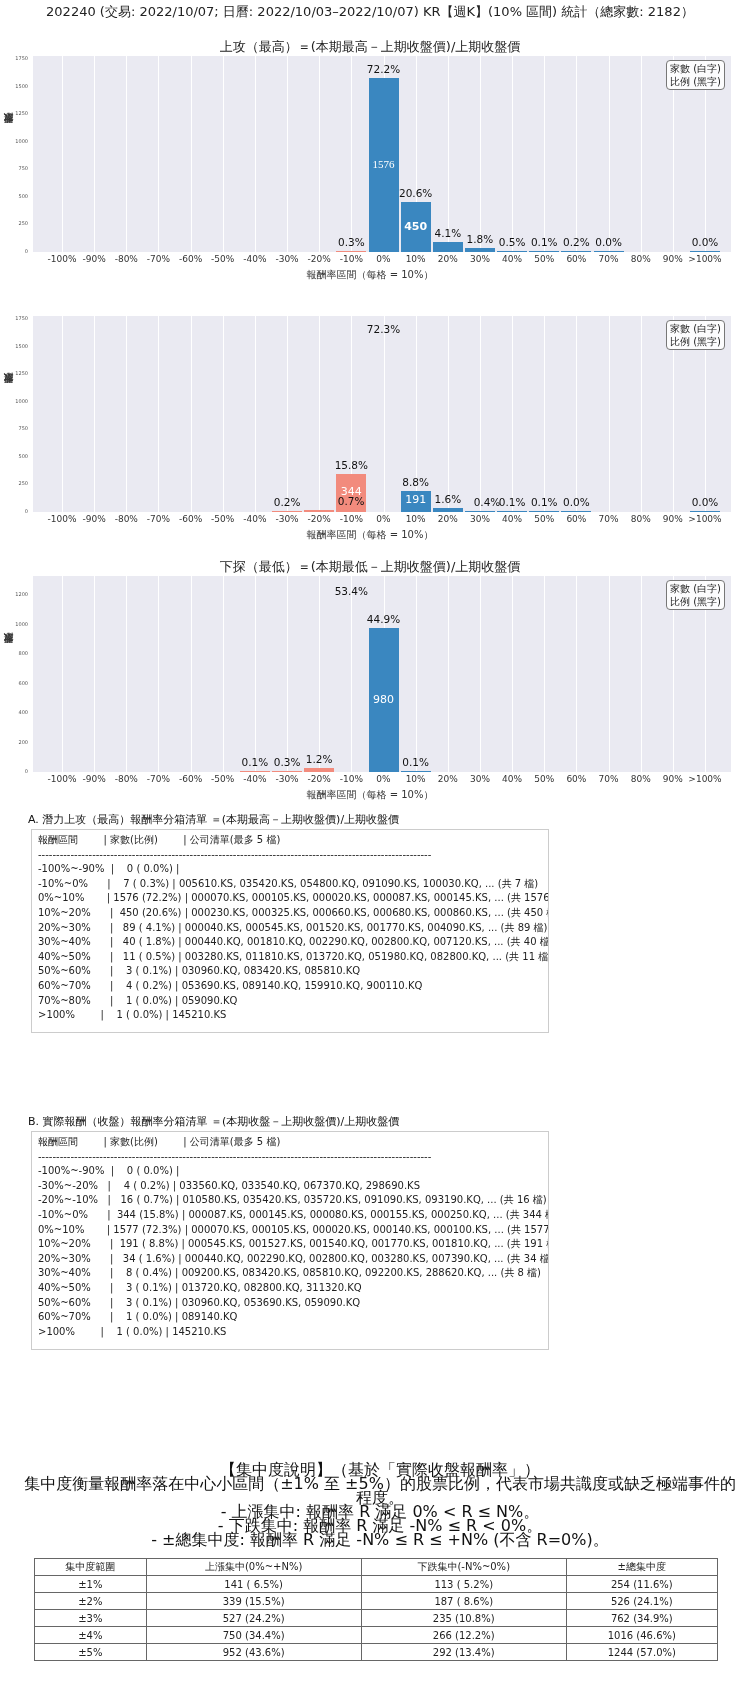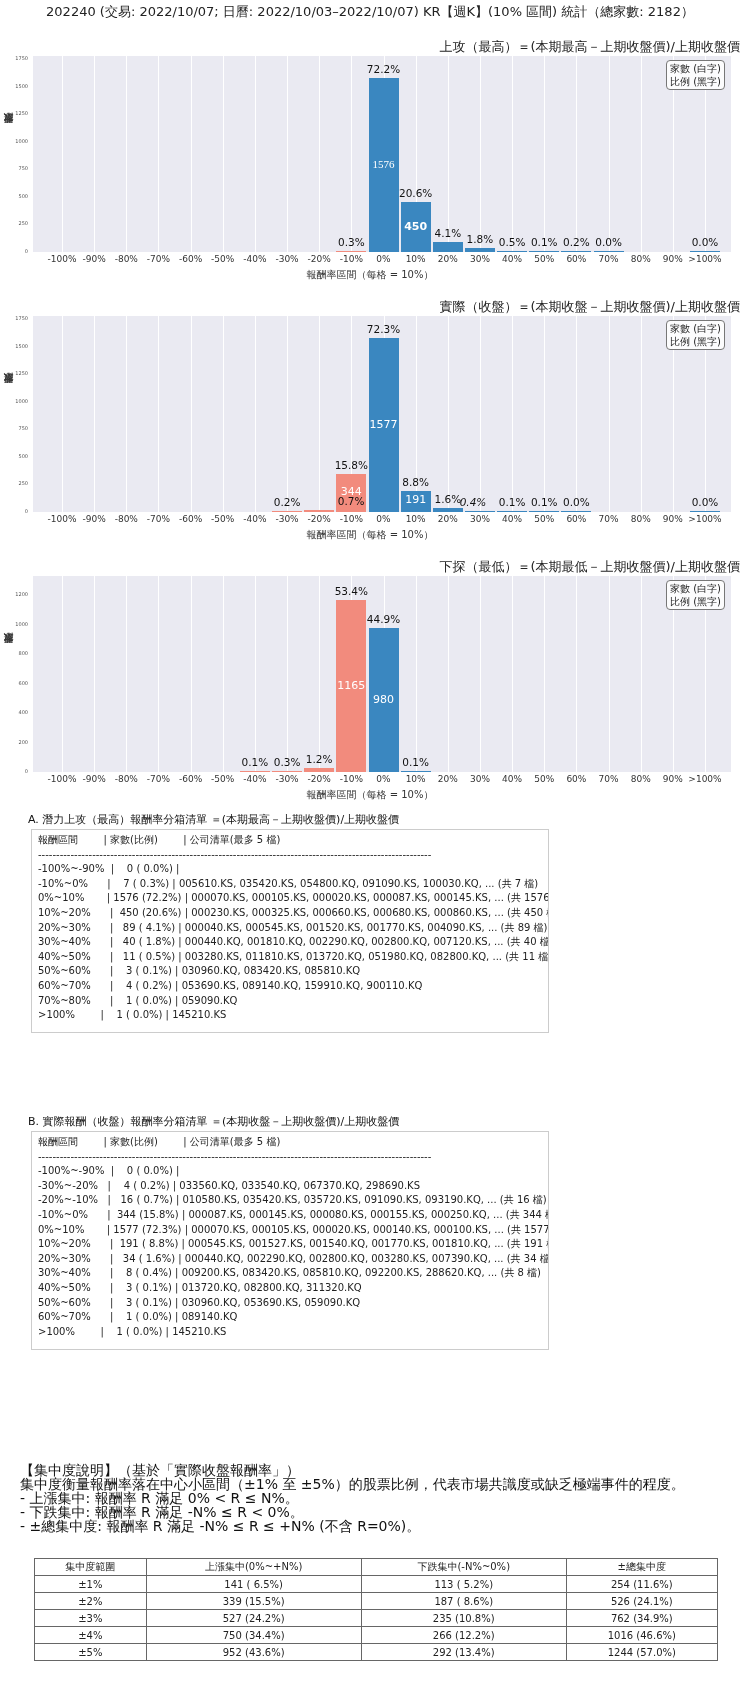--- a/index.html
+++ b/index.html
@@ -1,32 +1,32 @@
 <!DOCTYPE html>
 <html><head>
 <meta charset="utf-8">
 <style>
   * { box-sizing: border-box; margin: 0; padding: 0; }
   body { width: 740px; height: 1690px; background: #ffffff; font-family: "DejaVu Sans", sans-serif; color: #222; position: relative; overflow: hidden; }
   .main-title { position: absolute; top: 3px; left: 0; width: 740px; text-align: center; font-size: 13px; color: #222; }
   .chart { position: absolute; left: 0; width: 740px; }
-  .chart-title { position: absolute; left: 0; width: 740px; text-align: right; font-size: 13px; top: 0; }
+  .chart-title { position: absolute; left: 0; width: 740px; text-align: center; font-size: 13px; top: 0; }
   .plot { position: absolute; left: 33px; width: 698px; background: #eaeaf2; }
   .vgrid { position: absolute; top: 0; bottom: 0; width: 1px; background: #ffffff; }
   .ytick { position: absolute; left: 0; width: 28px; text-align: right; font-size: 5px; color: #555; }
   .ylabel { position: absolute; left: 2px; font-size: 10px; writing-mode: vertical-rl; transform: rotate(180deg); color: #333; }
   .xtick { position: absolute; font-size: 9px; color: #333; transform: translateX(-50%); white-space: nowrap; }
   .xlabel { position: absolute; left: 0; width: 740px; text-align: center; font-size: 10px; color: #333; }
   .bar { position: absolute; bottom: 0; }
   .bar .cnt { position: absolute; left: 0; right: 0; text-align: center; color: #ffffff; font-size: 11px; }
   .pct { position: absolute; font-size: 10.5px; color: #111; transform: translateX(-50%); white-space: nowrap; }
   .legend { position: absolute; right: 6px; top: 4px; border: 1px solid #777; border-radius: 4px; background: rgba(255,255,255,0.85); font-size: 10px; padding: 1px 3px; line-height: 13px; }
   .section-title { position: absolute; left: 28px; font-size: 11px; color: #111; }
   .listbox { position: absolute; left: 31px; width: 518px; border: 1px solid #ccc; background: #fff; font-size: 10px; line-height: 14.6px; padding: 3px 6px; color: #222; white-space: pre; overflow: hidden; }
-  .note { position: absolute; left: 20px; top: 1463px; font-size: 14px; line-height: 14px; color: #111; }
+  .note { position: absolute; left: 20px; top: 1463px; font-size: 16px; line-height: 14px; color: #111; text-align: center; }
   table.conc { position: absolute; left: 34px; top: 1558px; width: 684px; border-collapse: collapse; font-size: 10px; }
   table.conc td, table.conc th { border: 1px solid #666; text-align: center; height: 17px; font-weight: normal; color: #222; }
 </style>
 </head>
 <body>
 
 <div class="main-title">202240 (交易: 2022/10/07; 日曆: 2022/10/03–2022/10/07) KR【週K】(10% 區間) 統計（總家數: 2182）</div>
 
 <div class="chart" style="top:38px;height:258px;">
   <div class="chart-title">上攻（最高）＝(本期最高－上期收盤價)/上期收盤價</div>
@@ -107,21 +107,20 @@
     <div class="xtick" style="left: 512.1px; top: 216px;">40%</div>
     <div class="xtick" style="left: 544.25px; top: 216px;">50%</div>
     <div class="xtick" style="left: 576.4px; top: 216px;">60%</div>
     <div class="xtick" style="left: 608.55px; top: 216px;">70%</div>
     <div class="xtick" style="left: 640.7px; top: 216px;">80%</div>
     <div class="xtick" style="left: 672.85px; top: 216px;">90%</div>
     <div class="xtick" style="left: 705px; top: 216px;">&gt;100%</div>
     <div class="xlabel" style="top: 230px;">報酬率區間（每格 = 10%）</div>
   </div>
 <div class="chart" style="top:298px;height:258px;">
-  <div class="chart-title">實際（收盤）＝(本期收盤－上期收盤價)/上期收盤價</div>
 <div class="plot" style="top: 18px; height: 196px;">
       <div class="vgrid" style="left: 29px;"></div>
       <div class="vgrid" style="left: 61.15px;"></div>
       <div class="vgrid" style="left: 93.3px;"></div>
       <div class="vgrid" style="left: 125.45px;"></div>
       <div class="vgrid" style="left: 157.6px;"></div>
       <div class="vgrid" style="left: 189.75px;"></div>
       <div class="vgrid" style="left: 221.9px;"></div>
       <div class="vgrid" style="left: 254.05px;"></div>
       <div class="vgrid" style="left: 286.2px;"></div>
@@ -135,23 +134,20 @@
       <div class="vgrid" style="left: 543.4px;"></div>
       <div class="vgrid" style="left: 575.55px;"></div>
       <div class="vgrid" style="left: 607.7px;"></div>
       <div class="vgrid" style="left: 639.85px;"></div>
       <div class="vgrid" style="left: 672px;"></div>
       <div class="bar" style="left: 239.05px; width: 30px; height: 1.5px; background: rgb(242, 139, 125);"></div>
       <div class="bar" style="left: 271.2px; width: 30px; height: 1.7618px; background: rgb(242, 139, 125);"></div>
       <div class="bar" style="left: 303.35px; width: 30px; height: 37.8787px; background: rgb(242, 139, 125);">
         <div class="cnt" style="top: 10.9393px;">344</div>
       </div>
-      <div class="bar" style="left: 335.5px; width: 30px; height: 173.647px; background: rgb(58, 135, 192);">
-        <div class="cnt" style="top: 79.8236px;">1577</div>
-      </div>
       <div class="bar" style="left: 367.65px; width: 30px; height: 21.0315px; background: rgb(58, 135, 192);">
         <div class="cnt" style="top: 2.51573px;">191</div>
       </div>
       <div class="bar" style="left: 399.8px; width: 30px; height: 3.74382px; background: rgb(58, 135, 192);"></div>
       <div class="bar" style="left: 431.95px; width: 30px; height: 1.5px; background: rgb(58, 135, 192);"></div>
       <div class="bar" style="left: 464.1px; width: 30px; height: 1.5px; background: rgb(58, 135, 192);"></div>
       <div class="bar" style="left: 496.25px; width: 30px; height: 1.5px; background: rgb(58, 135, 192);"></div>
       <div class="bar" style="left: 528.4px; width: 30px; height: 1.5px; background: rgb(58, 135, 192);"></div>
       <div class="bar" style="left: 657px; width: 30px; height: 1.5px; background: rgb(58, 135, 192);"></div>
       <div class="legend">
@@ -167,21 +163,21 @@
     <div class="ytick" style="top: 72.3596px;">1250</div>
     <div class="ytick" style="top: 44.8315px;">1500</div>
     <div class="ytick" style="top: 17.3034px;">1750</div>
     <div class="ylabel" style="top: 93px;">股票家數</div>
     <div class="pct" style="left: 287.05px; top: 197.5px;">0.2%</div>
     <div class="pct" style="left: 319.2px; top: 197.238px; margin-left: 32px;">0.7%</div>
     <div class="pct" style="left: 351.35px; top: 161.121px;">15.8%</div>
     <div class="pct" style="left: 383.5px; top: 25.3528px;">72.3%</div>
     <div class="pct" style="left: 415.65px; top: 177.969px;">8.8%</div>
     <div class="pct" style="left: 447.8px; top: 195.256px;">1.6%</div>
-    <div class="pct" style="left: 473px; top: 197.5px; font-style: italic;">0.4%</div>
+    <div class="pct" style="left: 487px; top: 197.5px;">0.4%</div>
     <div class="pct" style="left: 512.1px; top: 197.5px;">0.1%</div>
     <div class="pct" style="left: 544.25px; top: 197.5px;">0.1%</div>
     <div class="pct" style="left: 576.4px; top: 197.5px;">0.0%</div>
     <div class="pct" style="left: 705px; top: 197.5px;">0.0%</div>
     <div class="xtick" style="left: 62px; top: 216px;">-100%</div>
     <div class="xtick" style="left: 94.15px; top: 216px;">-90%</div>
     <div class="xtick" style="left: 126.3px; top: 216px;">-80%</div>
     <div class="xtick" style="left: 158.45px; top: 216px;">-70%</div>
     <div class="xtick" style="left: 190.6px; top: 216px;">-60%</div>
     <div class="xtick" style="left: 222.75px; top: 216px;">-50%</div>
@@ -222,23 +218,20 @@
       <div class="vgrid" style="left: 479.1px;"></div>
       <div class="vgrid" style="left: 511.25px;"></div>
       <div class="vgrid" style="left: 543.4px;"></div>
       <div class="vgrid" style="left: 575.55px;"></div>
       <div class="vgrid" style="left: 607.7px;"></div>
       <div class="vgrid" style="left: 639.85px;"></div>
       <div class="vgrid" style="left: 672px;"></div>
       <div class="bar" style="left: 206.9px; width: 30px; height: 1.5px; background: rgb(242, 139, 125);"></div>
       <div class="bar" style="left: 239.05px; width: 30px; height: 1.5px; background: rgb(242, 139, 125);"></div>
       <div class="bar" style="left: 271.2px; width: 30px; height: 3.83158px; background: rgb(242, 139, 125);"></div>
-      <div class="bar" style="left: 303.35px; width: 30px; height: 171.684px; background: rgb(242, 139, 125);">
-        <div class="cnt" style="top: 78.8421px;">1165</div>
-      </div>
       <div class="bar" style="left: 335.5px; width: 30px; height: 144.421px; background: rgb(58, 135, 192);">
         <div class="cnt" style="top: 65.2105px;">980</div>
       </div>
       <div class="bar" style="left: 367.65px; width: 30px; height: 1.5px; background: rgb(58, 135, 192);"></div>
       <div class="legend">
         <div>家數 (白字)</div>
         <div>比例 (黑字)</div>
       </div>
     </div>
     <div class="ytick" style="top: 210px;">0</div>

